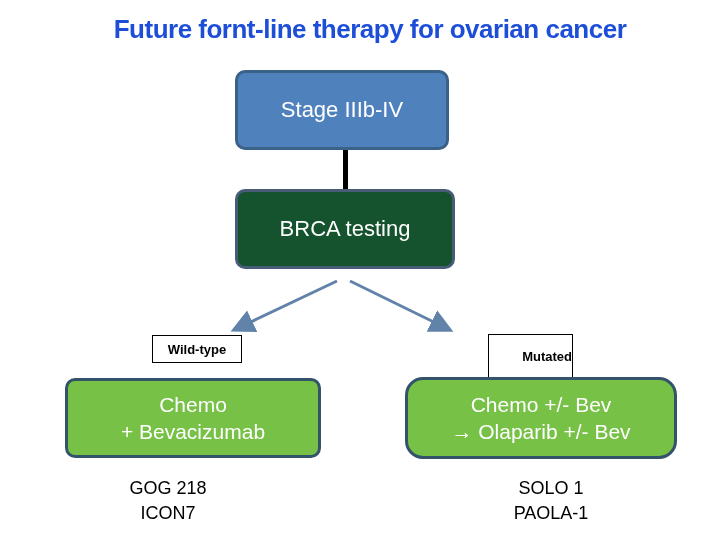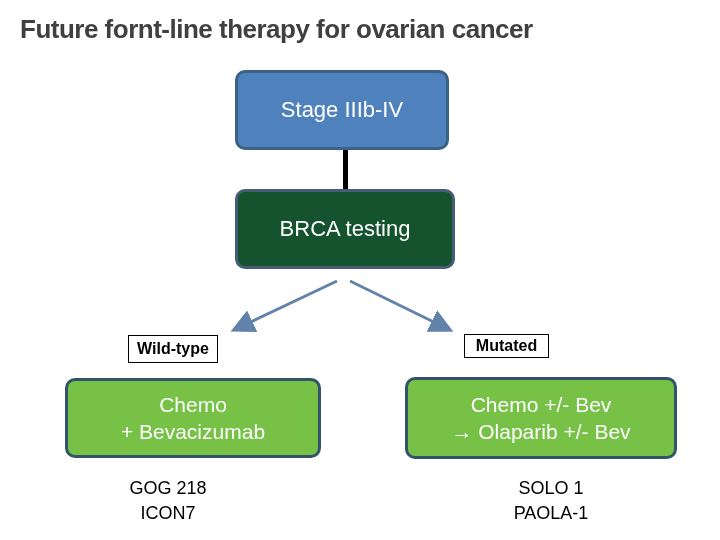--- a/index.html
+++ b/index.html
@@ -13,24 +13,24 @@
     width: 720px;
     height: 540px;
     background: #ffffff;
     overflow: hidden;
   }
   .slide-title {
     position: absolute;
     left: 20px;
     top: 14px;
     width: 700px;
-    text-align: left;
+    text-align: center;
     font-size: 26px;
     font-weight: bold;
-    color: #404040;
+    color: #1d4ed8;
     letter-spacing: -0.5px;
   }
   .flow-box {
     position: absolute;
     box-sizing: border-box;
     border-radius: 10px;
     display: flex;
     flex-direction: column;
     align-items: center;
     justify-content: center;
@@ -61,37 +61,38 @@
     position: absolute;
     left: 210px; top: 272px;
     width: 260px; height: 66px;
   }
   .tag-box {
     position: absolute;
     box-sizing: border-box;
     background: #ffffff;
     border: 1px solid #000000;
     color: #000000;
-    font-size: 16px;
+    font-size: 13px;
     font-weight: bold;
     text-align: center;
     display: flex;
     align-items: center;
     justify-content: center;
+    margin-left: 24px;
   }
   .wild-type-tag { left: 128px; top: 335px; width: 90px;  height: 28px; }
-  .mutated-tag   { left: 464px; top: 334px; width: 85px;  height: 24px; }
+  .mutated-tag   { left: 464px; top: 334px; width: 85px;  height: 45px; justify-content: flex-end; }
   .green-box {
     background: #76C146;
     border: 3px solid #33536B;
     font-size: 21px;
     line-height: 27px;
   }
   .treatment-left  { left: 65px;  top: 378px; width: 256px; height: 80px; }
-  .treatment-right { left: 405px; top: 377px; width: 272px; height: 82px; }
+  .treatment-right { left: 405px; top: 377px; width: 272px; height: 82px; border-radius: 18px; }
   .trials {
     position: absolute;
     text-align: center;
     color: #000000;
     font-size: 18px;
     line-height: 25px;
   }
   .trials-left  { left: 58px;  top: 476px; width: 220px; }
   .trials-right { left: 405px; top: 476px; width: 292px; }
 </style>

